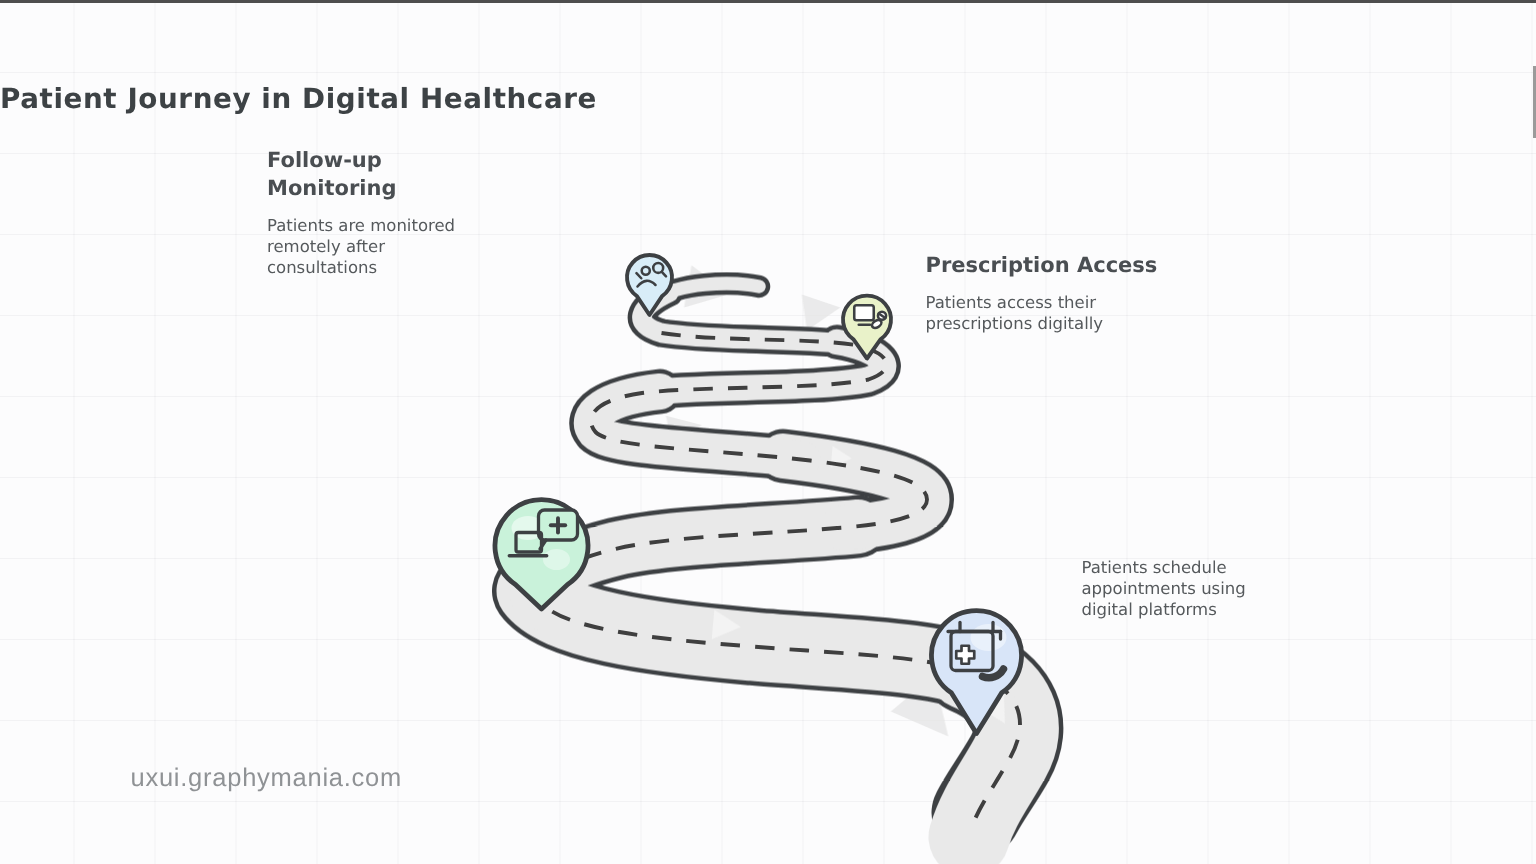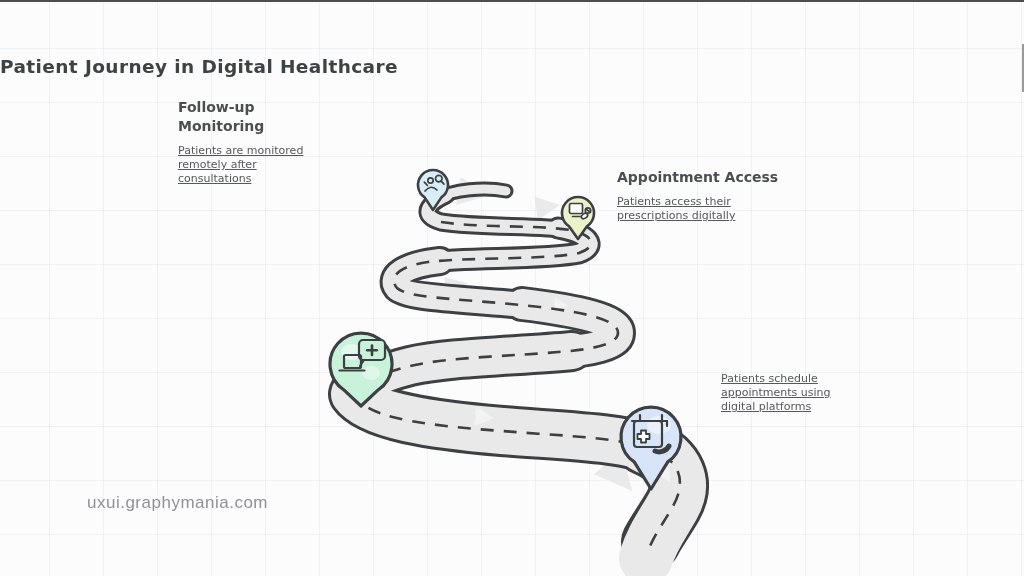--- a/index.html
+++ b/index.html
@@ -19,30 +19,30 @@
   .title{
     position:absolute;top:56px;left:0;width:100%;text-align:left;
     font-size:18.5px;font-weight:bold;letter-spacing:.4px;color:#3d4245;z-index:2;
   }
   .stage{position:absolute;z-index:2;}
   .stage .heading{
     font-size:14px;font-weight:600;color:#4a4e52;line-height:19px;
     white-space:pre-line;margin:0 0 8px 0;
   }
   .stage .desc{
-    font-size:11px;color:#55595c;line-height:14px;white-space:pre-line;margin:0;text-decoration:underline;
+    font-size:11px;color:#55595c;line-height:14px;white-space:pre-line;margin:0;
   }
   .stage.align-right{}
   .stage.align-left{text-align:left;}
   #stage-follow-up{top:98px;right:626px;width:220px;}
   #stage-prescription{top:168px;left:617px;width:220px;}
   #stage-teleconsultation{top:317px;right:721px;width:220px;}
   #stage-appointment{top:372px;left:721px;width:220px;}
   .watermark{
-    position:absolute;top:493px;left:87px;z-index:2;
+    position:absolute;top:509px;left:87px;z-index:2;
     font-family:"Liberation Sans","DejaVu Sans",sans-serif;
     font-size:17px;color:#8f9295;letter-spacing:.5px;
   }
 </style>
 </head>
 <body>
 
 <div class="frame-top"></div>
 <div class="frame-right"></div>
 
@@ -149,21 +149,21 @@
 
 <div class="stage align-right" id="stage-follow-up">
   <p class="heading">Follow-up
 Monitoring</p>
   <p class="desc">Patients are monitored
 remotely after
 consultations</p>
 </div>
 
 <div class="stage align-left" id="stage-prescription">
-  <p class="heading">Appointment Access</p>
+  <p class="heading">Prescription Access</p>
   <p class="desc">Patients access their
 prescriptions digitally</p>
 </div>
 
 <div class="stage align-right" id="stage-teleconsultation">
 </div>
 
 <div class="stage align-left" id="stage-appointment">
   <p class="desc">Patients schedule
 appointments using

